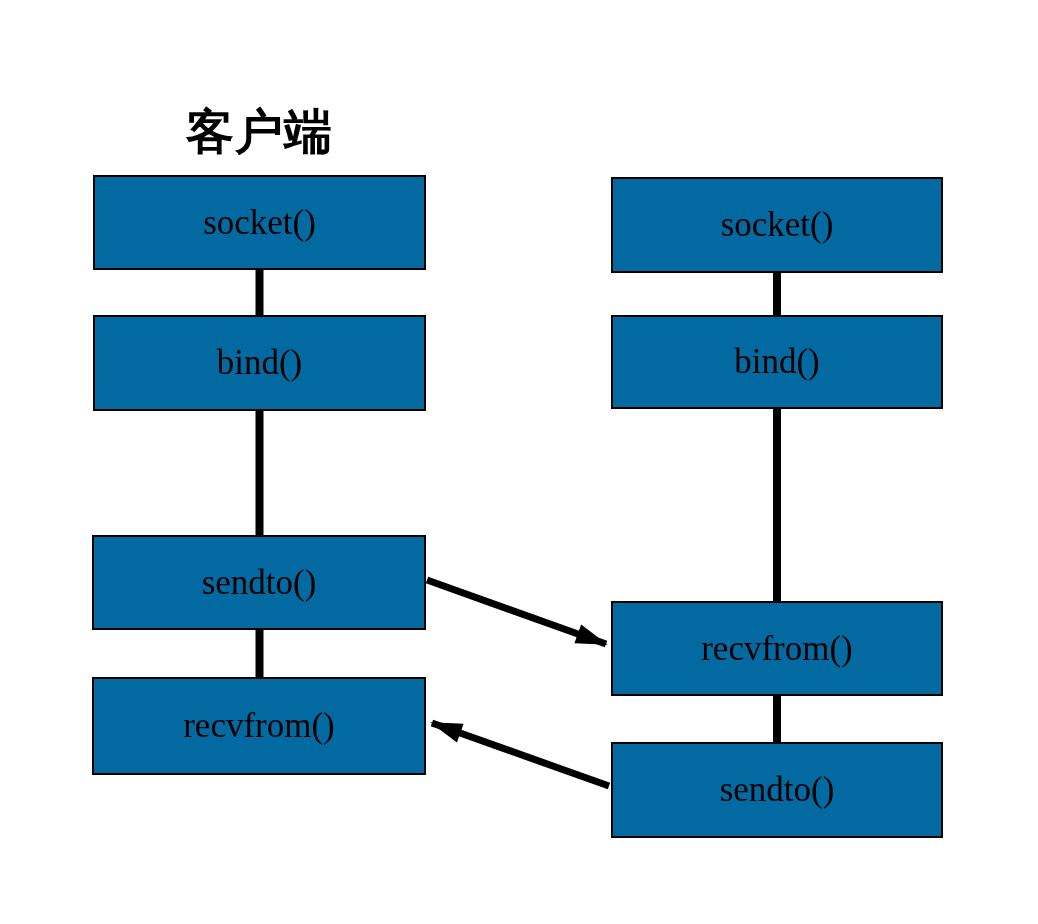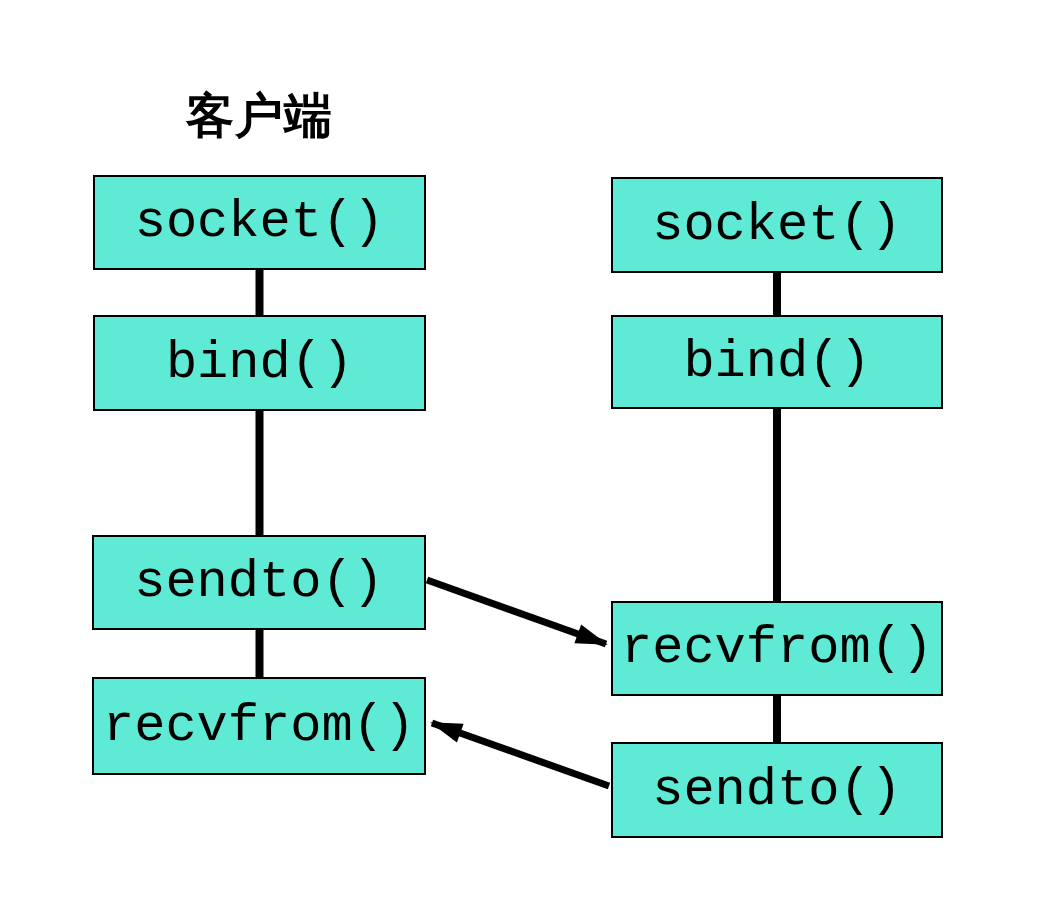--- a/index.html
+++ b/index.html
@@ -18,33 +18,33 @@
   .col-title {
     position: absolute;
     text-align: center;
     font-family: "Liberation Sans", sans-serif;
     font-weight: bold;
     font-size: 48px;
     line-height: 56px;
     color: #000000;
     letter-spacing: 1px;
   }
-  .client-title { left: 93px;  top: 88px;  width: 333px; }
+  .client-title { left: 93px;  top: 104px;  width: 333px; }
   .server-title { left: 611px; top: 98px;  width: 332px; }
 
   .fn-box {
     position: absolute;
     box-sizing: border-box;
     border: 2px solid #000000;
-    background: #5eead4;
+    background: #0369a1;
     display: flex;
     align-items: center;
     justify-content: center;
-    font-family: Liberation Mono, monospace;
-    font-size: 52px;
+    font-family: Liberation Serif, serif;
+    font-size: 35px;
     color: #000000;
     z-index: 1;
   }
   
   .c-socket   { left: 93px;  top: 175px; width: 333px; height: 95px; }
   .c-bind     { left: 93px;  top: 315px; width: 333px; height: 96px; }
   .c-sendto   { left: 92px;  top: 535px; width: 334px; height: 95px; }
   .c-recvfrom { left: 92px;  top: 677px; width: 334px; height: 98px; }
   
   .s-socket   { left: 611px; top: 177px; width: 332px; height: 96px; }

